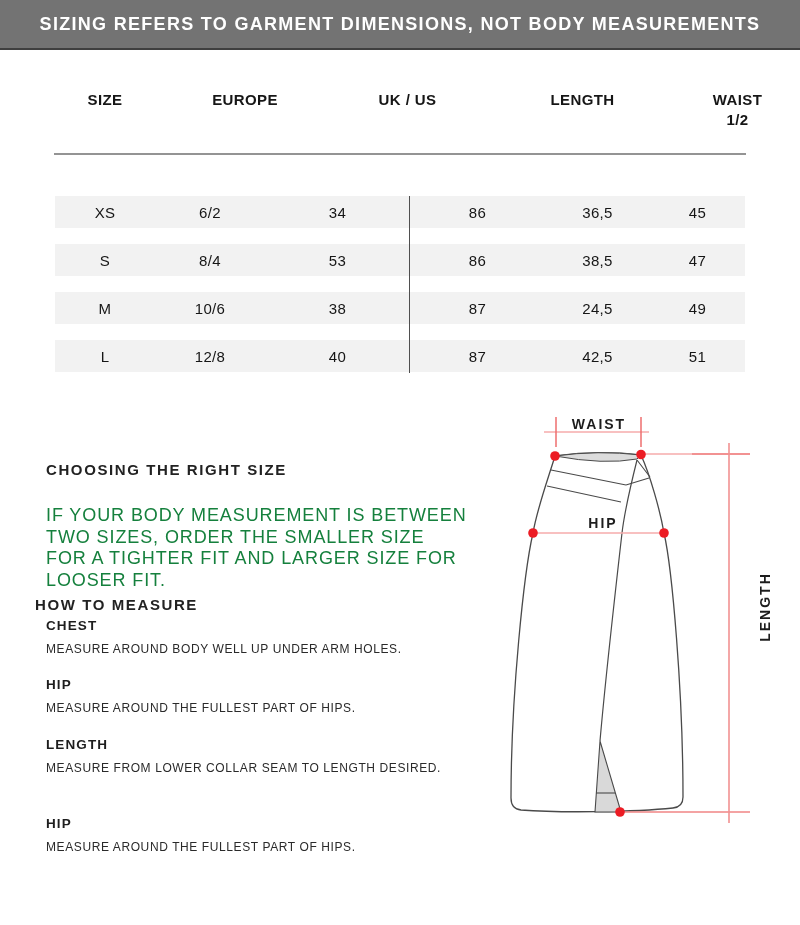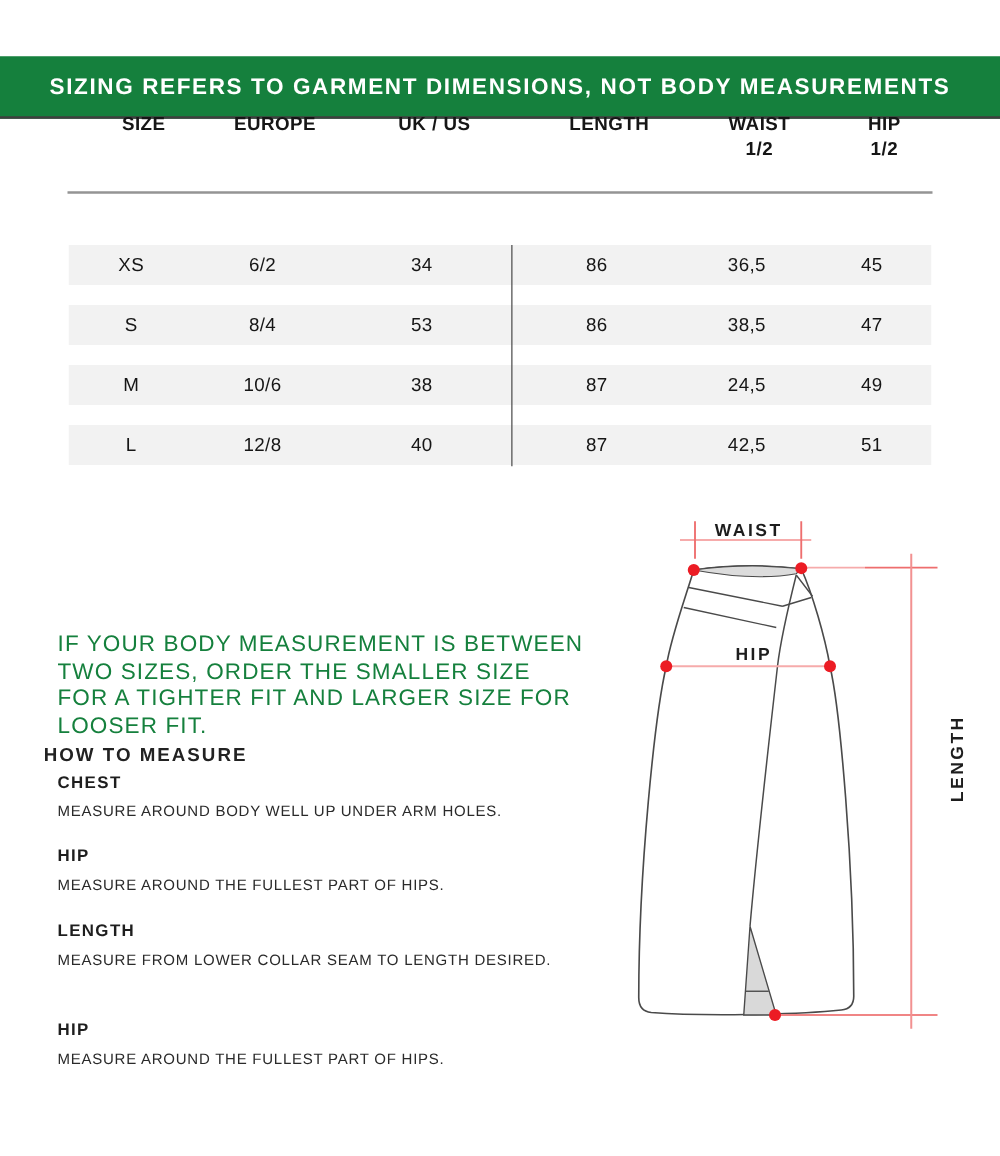--- a/index.html
+++ b/index.html
@@ -1,24 +1,24 @@
 <!DOCTYPE html>
 <html><head>
 <meta charset="utf-8">
 <style>
   html,body{margin:0;padding:0;background:#fff;}
   .page{position:relative;width:800px;height:925px;background:#ffffff;overflow:hidden;
         font-family:"Liberation Sans",sans-serif;color:#1c1c1c;}
   
-  .banner{position:absolute;left:0;top:0;width:800px;height:48px;background:#15803d;
-          border-bottom:2px solid #3f3f3f;display:flex;align-items:center;justify-content:center;margin-top:45px;}
+  .banner{position:absolute;left:0;top:0;width:800px;height:48px;background:#737373;
+          border-bottom:2px solid #3f3f3f;display:flex;align-items:center;justify-content:center;}
   .banner span{color:#ffffff;font-weight:bold;font-size:18px;letter-spacing:1.3px;}
   
-  .thead{position:absolute;left:65px;top:90px;width:690px;display:grid;
-         grid-template-columns:100px 110px 145px 135px 105px 95px;}
+  .thead{position:absolute;left:55px;top:90px;width:690px;display:grid;
+         grid-template-columns:100px 110px 145px 135px 105px 95px;gap:35px;}
   .thead .hcell{text-align:center;font-weight:bold;font-size:15px;line-height:20px;letter-spacing:.4px;color:#161616;}
   .rule{position:absolute;left:54px;top:153px;width:692px;height:2px;background:#949494;}
   .tbody{position:absolute;left:55px;top:196px;width:690px;}
   .trow{height:32px;margin-bottom:16px;background:#f2f2f2;display:grid;
         grid-template-columns:100px 110px 145px 135px 105px 95px;align-items:center;}
   .trow .cell{text-align:center;font-size:15px;color:#161616;letter-spacing:.3px;}
   .col-divider{position:absolute;left:409px;top:196px;width:1px;height:177px;background:#4f4f4f;}
   
   .sec-title{position:absolute;font-weight:bold;font-size:15px;letter-spacing:1.6px;color:#222;}
   .choosing-title{left:46px;top:449px;}
@@ -101,20 +101,21 @@
       <div class="cell">L</div>
       <div class="cell">12/8</div>
       <div class="cell">40</div>
       <div class="cell">87</div>
       <div class="cell">42,5</div>
       <div class="cell">51</div>
     </div>
   </div>
   <div class="col-divider"></div>
 
+  <h2 class="sec-title choosing-title">CHOOSING THE RIGHT SIZE</h2>
   <p class="choosing-body">IF YOUR BODY MEASUREMENT IS BETWEEN TWO SIZES, ORDER THE SMALLER SIZE FOR A TIGHTER FIT AND LARGER SIZE FOR LOOSER FIT.</p>
 
   <h2 class="sec-title how-title">HOW TO MEASURE</h2>
 
   <div class="m-item m0">
     <div class="term">CHEST</div>
     <div class="desc">MEASURE AROUND BODY WELL UP UNDER ARM HOLES.</div>
   </div>
   <div class="m-item m1">
     <div class="term">HIP</div>

